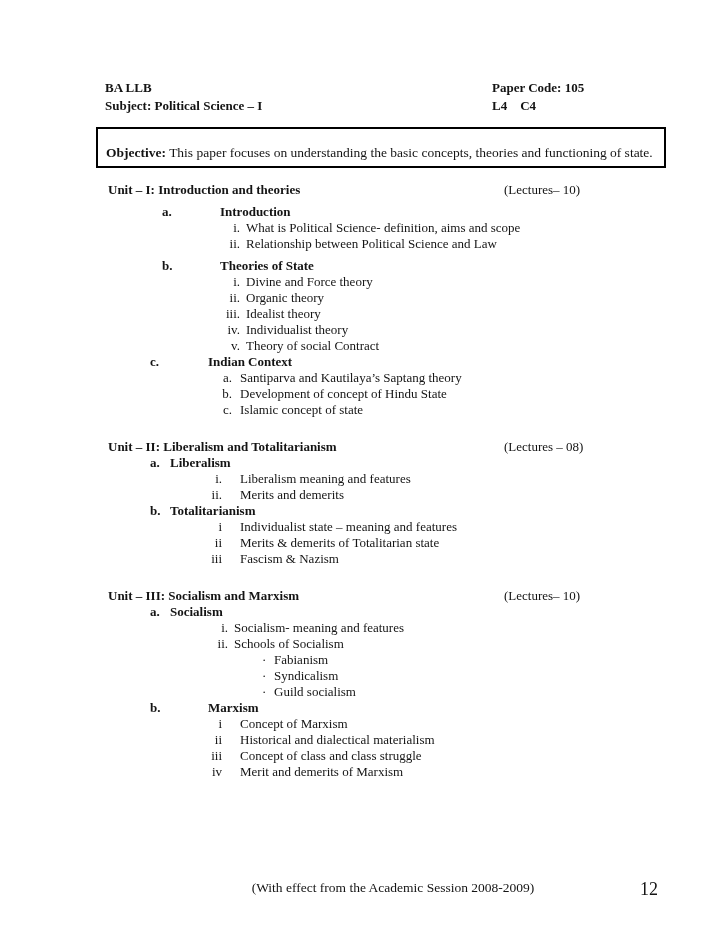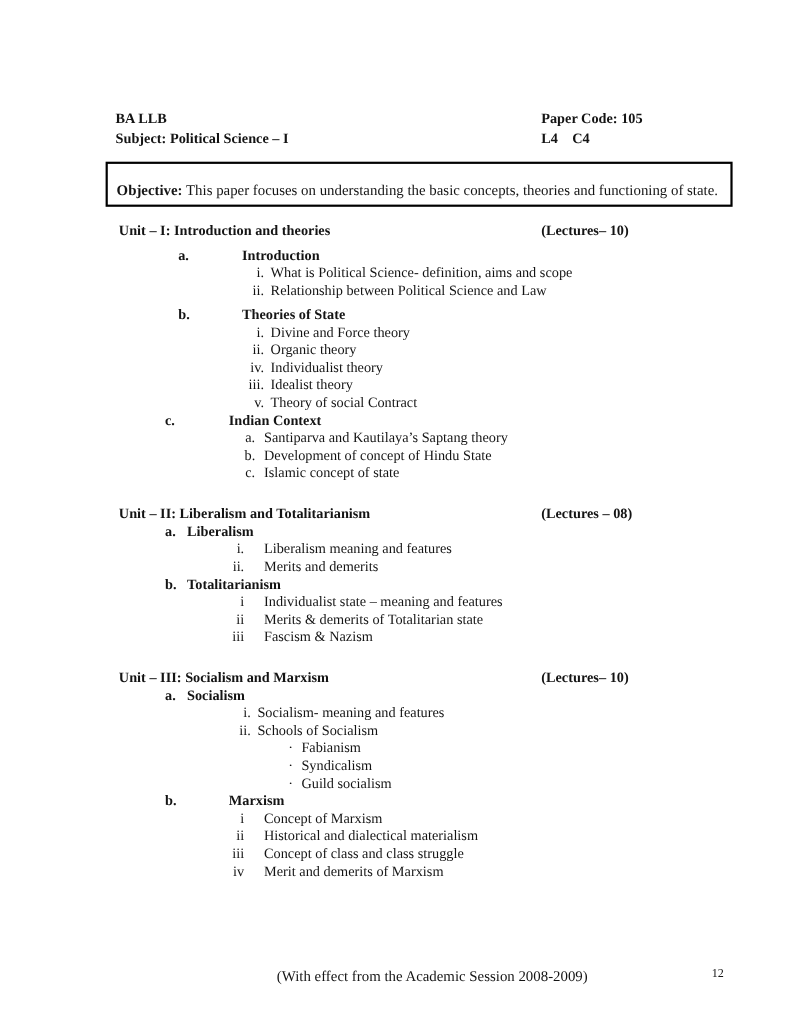--- a/index.html
+++ b/index.html
@@ -7,57 +7,57 @@
   .page {
     position: relative;
     width: 728px;
     height: 942px;
     background: #ffffff;
     color: #141414;
     font-family: "Liberation Serif", "DejaVu Serif", serif;
     font-size: 13px;
     overflow: hidden;
   }
-  .header { padding-top: 100px; }
+  .header { padding-top: 80px; }
   .header-row { position: relative; margin-left: 105px; height: 18px; font-weight: bold; }
   .header-right { position: absolute; left: 387px; top: 0; }
   .credits { white-space: pre; }
   .objective-box {
     margin: 11px 62px 0 96px;
     border: 2px solid #000;
     padding: 15px 8px 5px 8px;
     font-size: 13.5px;
     line-height: 17px;
     text-align: justify;
   }
   .objective-label { font-weight: bold; }
   .units .unit { margin-top: 20px; }
   .units .unit:first-child { margin-top: 13px; }
   .unit-heading { position: relative; margin-left: 108px; line-height: 17px; }
   .unit-title { font-weight: bold; }
-  .unit-lectures { position: absolute; left: 384px; top: 0; font-weight: bold; }
+  .unit-lectures { position: absolute; left: 396px; top: 0; font-weight: normal; }
   .section.gap-before { margin-top: 6px; padding-left: 12px; }
   .section-heading { margin-left: 150px; line-height: 16px; }
   .sec-label { display: inline-block; width: 20px; font-weight: bold; }
   .sec-label.wide { width: 58px; }
   .section-title { font-weight: bold; }
   .items { line-height: 16px; }
   .item { display: flex; }
   .marker { flex: none; }
   .items.tight { margin-left: 198px; }
   .items.tight .marker { width: 30px; text-align: right; margin-right: 6px; }
   .items.letters { margin-left: 206px; }
   .items.letters .marker { width: 26px; text-align: right; margin-right: 8px; }
   .items.spread { margin-left: 196px; }
   .items.spread .marker { width: 26px; text-align: right; margin-right: 18px; }
   .subitem { display: flex; margin-left: 64px; }
   .subitem .bullet { flex: none; width: 12px; }
   .footer { position: absolute; left: 0; right: 0; bottom: 42px; height: 20px; }
   .footer-note { display: block; text-align: center; margin-left: 58px; font-size: 13.5px; }
-  .page-number { position: absolute; right: 70px; top: -1px; font-weight: normal; font-size: 11px; }
+  .page-number { position: absolute; right: 70px; top: -1px; font-weight: normal; font-size: 18px; }
 </style>
 </head>
 <body>
 
 <div class="page">
 
   <header class="header">
     <div class="header-row">
       <span>BA LLB</span>
       <span class="header-right">Paper Code: 105</span>
@@ -94,26 +94,26 @@
           <div class="items tight">
             <div class="item">
               <span class="marker">i.</span>
               <span class="item-text">Divine and Force theory</span>
             </div>
             <div class="item">
               <span class="marker">ii.</span>
               <span class="item-text">Organic theory</span>
             </div>
             <div class="item">
+              <span class="marker">iii.</span>
+              <span class="item-text">Idealist theory</span>
+            </div>
+            <div class="item">
               <span class="marker">iv.</span>
               <span class="item-text">Individualist theory</span>
-            </div>
-            <div class="item">
-              <span class="marker">iii.</span>
-              <span class="item-text">Idealist theory</span>
             </div>
             <div class="item">
               <span class="marker">v.</span>
               <span class="item-text">Theory of social Contract</span>
             </div>
           </div>
         </div>
         <div class="section">
           <div class="section-heading"><span class="sec-label wide">c.</span><span class="section-title">Indian Context</span></div>
           <div class="items letters">

